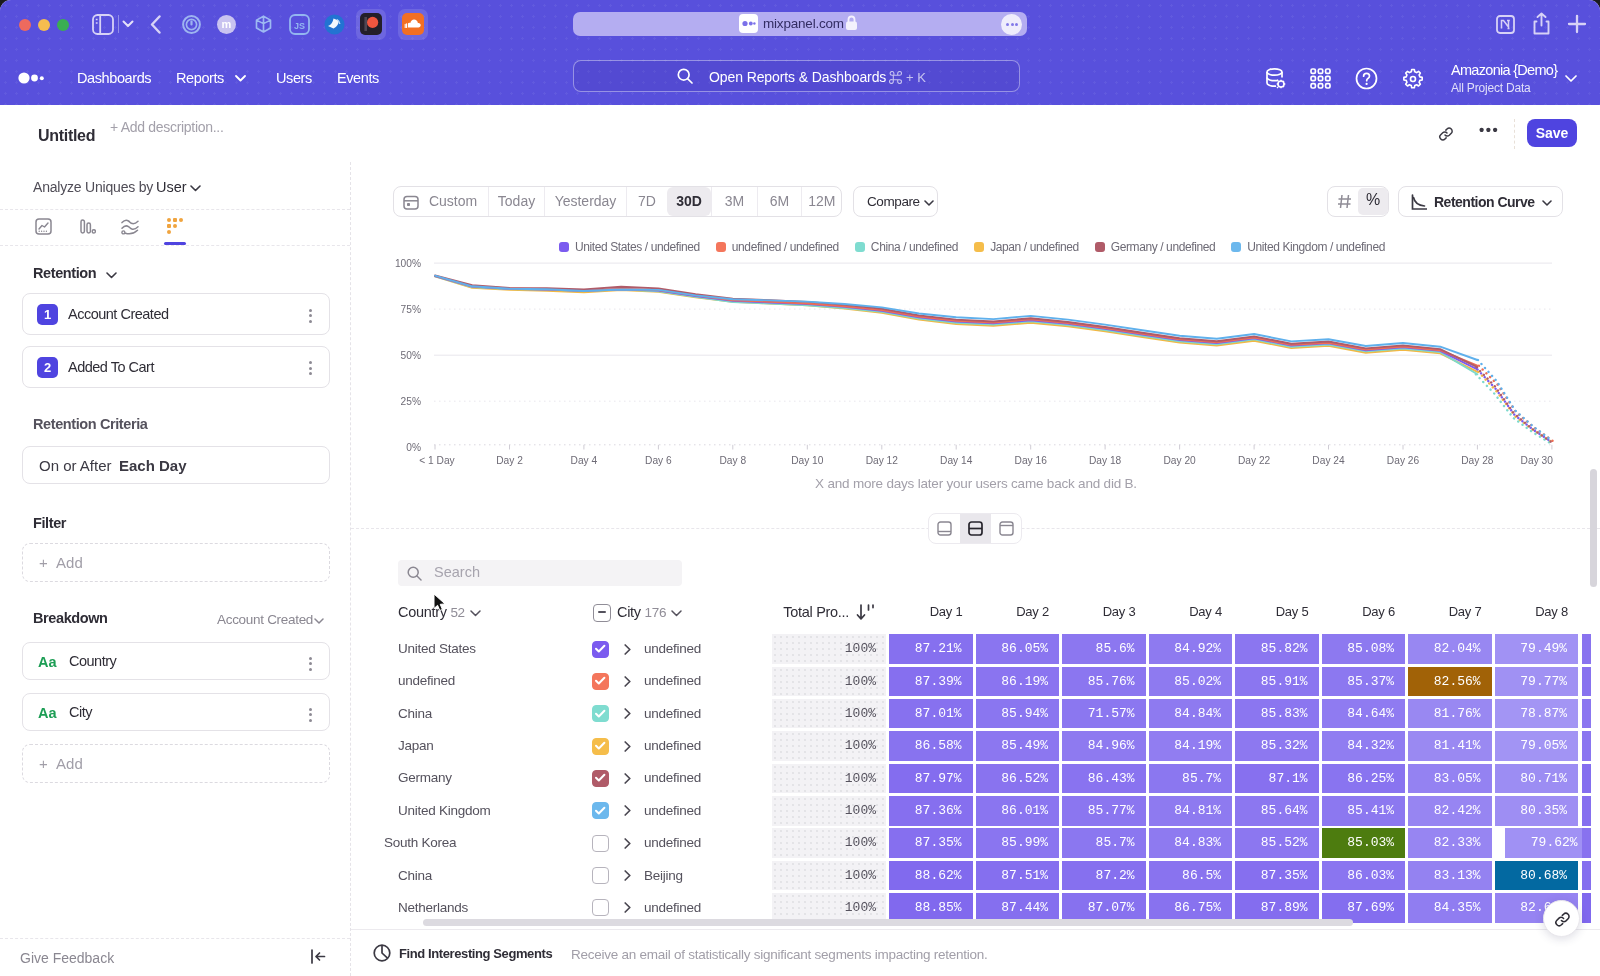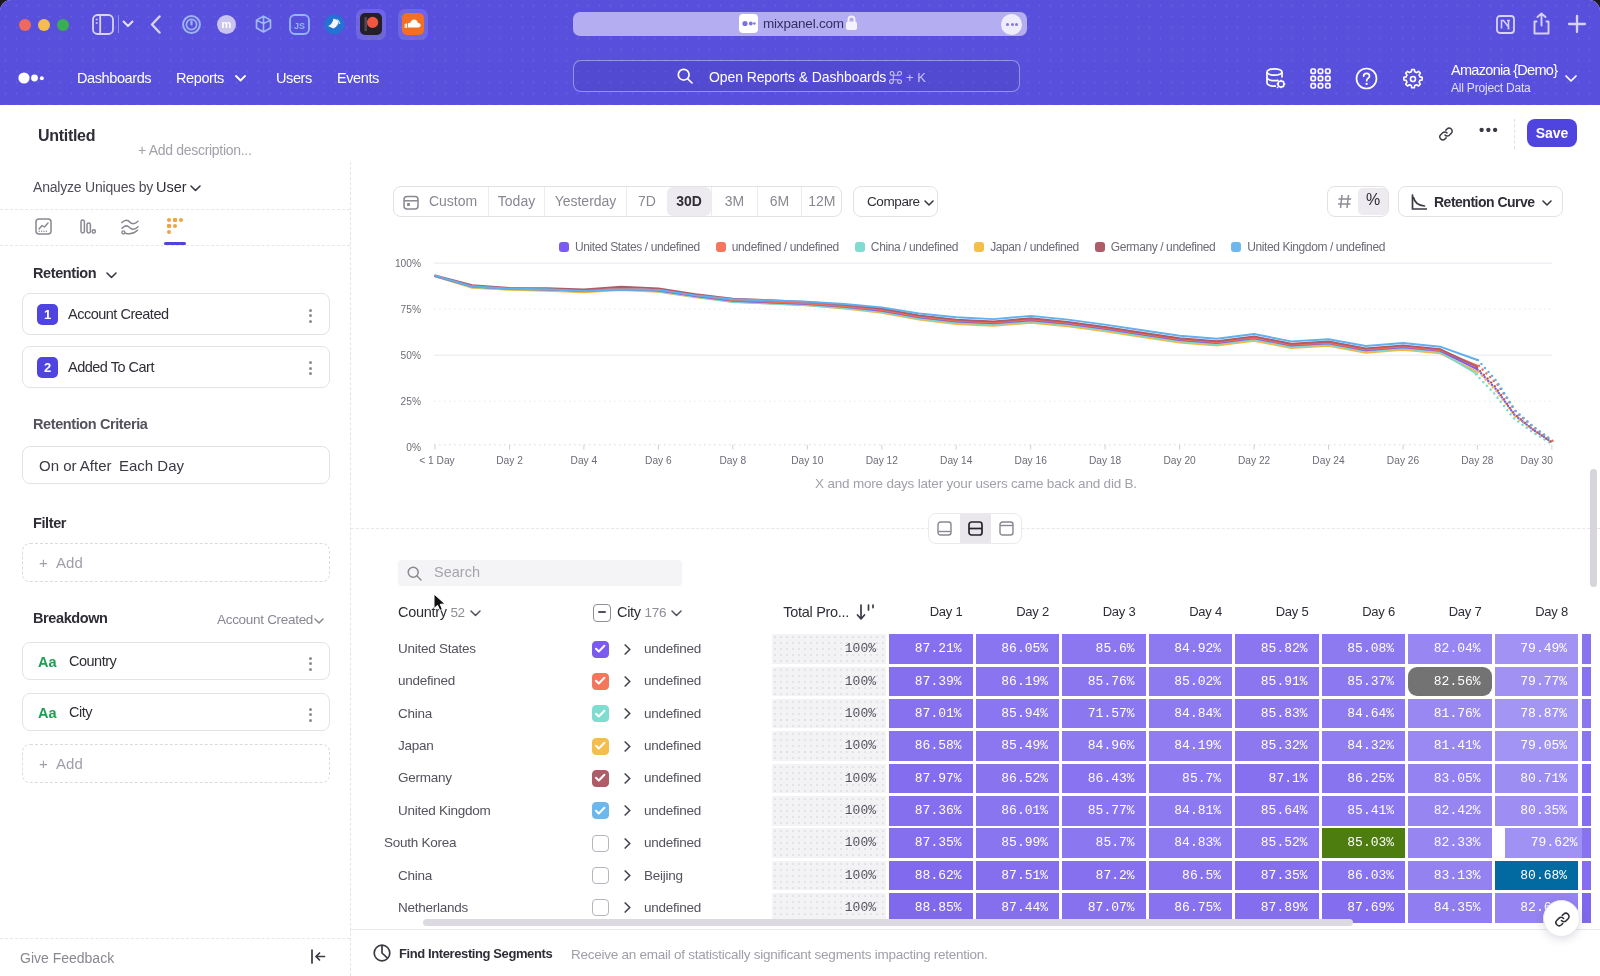--- a/index.html
+++ b/index.html
@@ -218,21 +218,21 @@
         <div class="l1">Amazonia {Demo}</div>
         <div class="l2">All Project Data</div>
       </div>
   <svg class="abs" style="left:1565px;top:75px;" width="12" height="8" viewBox="0 0 12 8">
         <path d="M1 1l5 5 5-5" fill="none" stroke="#fff" stroke-width="1.7" stroke-linecap="round" stroke-linejoin="round"></path>
       </svg>
 </div>
 
 <div id="hdr">
   <div class="abs" style="left:38px;top:22px;font-size:16px;font-weight:bold;color:#2f2d36;letter-spacing:-0.3px;">Untitled</div>
-  <div class="abs" style="left:110px;top:37px;font-size:14px;color:#a3a0aa;letter-spacing:-0.3px;margin-left:28px;">+ Add description...</div>
+  <div class="abs" style="left:110px;top:14px;font-size:14px;color:#a3a0aa;letter-spacing:-0.3px;">+ Add description...</div>
   <svg class="abs" style="left:1438px;top:21px;" width="16" height="16" viewBox="0 0 24 24">
     <path d="M10.5 13.5a4.5 4.5 0 006.4.4l3-3a4.5 4.5 0 00-6.4-6.4l-1.7 1.7" fill="none" stroke="#3b3943" stroke-width="2.2" stroke-linecap="round"></path>
     <path d="M13.5 10.5a4.5 4.5 0 00-6.4-.4l-3 3a4.5 4.5 0 006.4 6.4l1.7-1.7" fill="none" stroke="#3b3943" stroke-width="2.2" stroke-linecap="round"></path>
   </svg>
   <div class="abs" style="left:1479px;top:16px;color:#3b3943;font-size:15px;font-weight:700;letter-spacing:1.5px;">•••</div>
   <div class="abs" style="left:1514px;top:14px;width:1px;height:30px;border-left:1px dashed #e8e0d8;"></div>
   <div id="savebtn">Save</div>
 </div>
 
 <div id="side">
@@ -290,21 +290,21 @@
         <div class="cardlabel">Added To Cart</div>
     <div class="vdots">
           <i></i>
           <i></i>
           <i></i>
         </div>
   </div>
   <div class="slabel" style="top:254px;color:#55525d;">Retention Criteria</div>
   <div class="card" style="top:284px;height:38px;">
     <div class="abs" style="left:16px;top:10px;font-size:15px;color:#3b3943;">On or After</div>
-    <div class="abs" style="left:96px;top:10px;font-size:15px;color:#3b3943;">Each Day</div>
+    <div class="abs" style="left:96px;top:10px;font-size:15px;color:#3b3943;font-weight:bold;">Each Day</div>
   </div>
   <div class="slabel" style="top:353px;">Filter</div>
   <div class="addbox" style="top:381px;">
         <span>+&nbsp;&nbsp;Add</span>
       </div>
   <div class="slabel" style="top:448px;">Breakdown</div>
   <div class="abs" style="left:217px;top:450px;font-size:13.5px;color:#8a8791;letter-spacing:-0.3px;">Account Created</div>
   <svg class="abs" style="left:314px;top:456px;" width="10" height="6" viewBox="0 0 10 6">
         <path d="M1 1l4 4 4-4" fill="none" stroke="#8a8791" stroke-width="1.5" stroke-linecap="round" stroke-linejoin="round"></path>
       </svg>
@@ -515,21 +515,21 @@
       <path d="M1.2 1l4.6 4.5-4.6 4.5" fill="none" stroke="#4a4751" stroke-width="1.7" stroke-linecap="round" stroke-linejoin="round"></path>
     </svg>
     <div class="rlabel" style="left:644px;top:673.4px;">undefined</div>
     <div class="tp" style="top:666.6px;">100%</div>
     <div class="pc" style="left:889.0px;top:666.6px;background:#866fef;">87.39%</div>
     <div class="pc" style="left:975.5px;top:666.6px;background:#8a74f0;">86.19%</div>
     <div class="pc" style="left:1062.0px;top:666.6px;background:#8b76f0;">85.76%</div>
     <div class="pc" style="left:1148.5px;top:666.6px;background:#8e7af0;">85.02%</div>
     <div class="pc" style="left:1235.0px;top:666.6px;background:#8b76f0;">85.91%</div>
     <div class="pc" style="left:1321.5px;top:666.6px;background:#8c78f0;">85.37%</div>
-    <div class="pc" style="left:1408.0px;top:666.6px;background:#737373;border-radius:9px;">82.56%</div>
+    <div class="pc" style="left:1408.0px;top:666.6px;background:#a16207;">82.56%</div>
     <div class="pc" style="left:1494.5px;top:666.6px;background:#a091f3;">79.77%</div>
     <div class="pc sliver" style="left:1581.5px;top:666.6px;background:#8872ef;"></div>
 <div class="rlabel" style="left:398px;top:705.7px;">China</div>
     <div class="cb" style="left:592px;top:705.2px;background:#7fdcd0;border-color:#7fdcd0;">
       <svg width="17" height="17" viewBox="0 0 17 17">
         <path d="M4 8.7l2.8 2.8 5.6-5.8" fill="none" stroke="#fff" stroke-width="2" stroke-linecap="round" stroke-linejoin="round"></path>
       </svg>
     </div>
     <svg class="chev" style="left:624px;top:708.2px;" width="7" height="11" viewBox="0 0 7 11">
       <path d="M1.2 1l4.6 4.5-4.6 4.5" fill="none" stroke="#4a4751" stroke-width="1.7" stroke-linecap="round" stroke-linejoin="round"></path>

